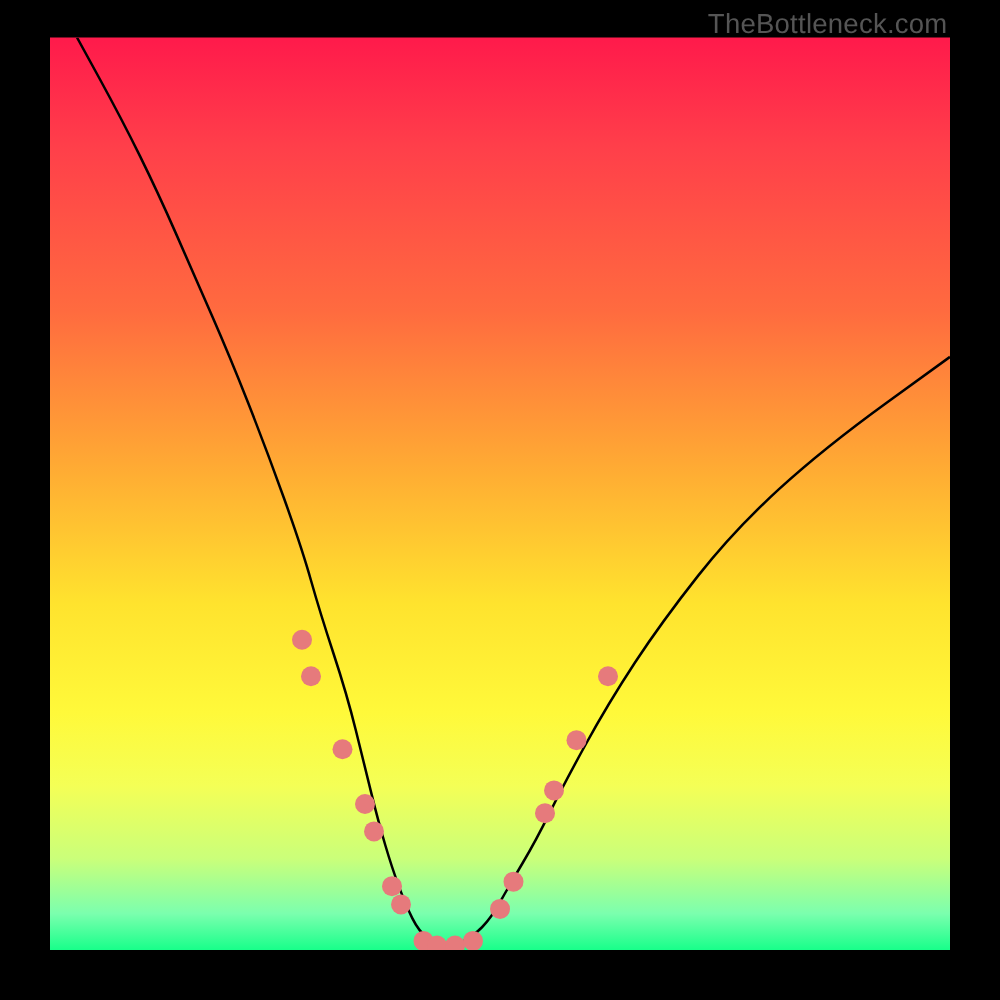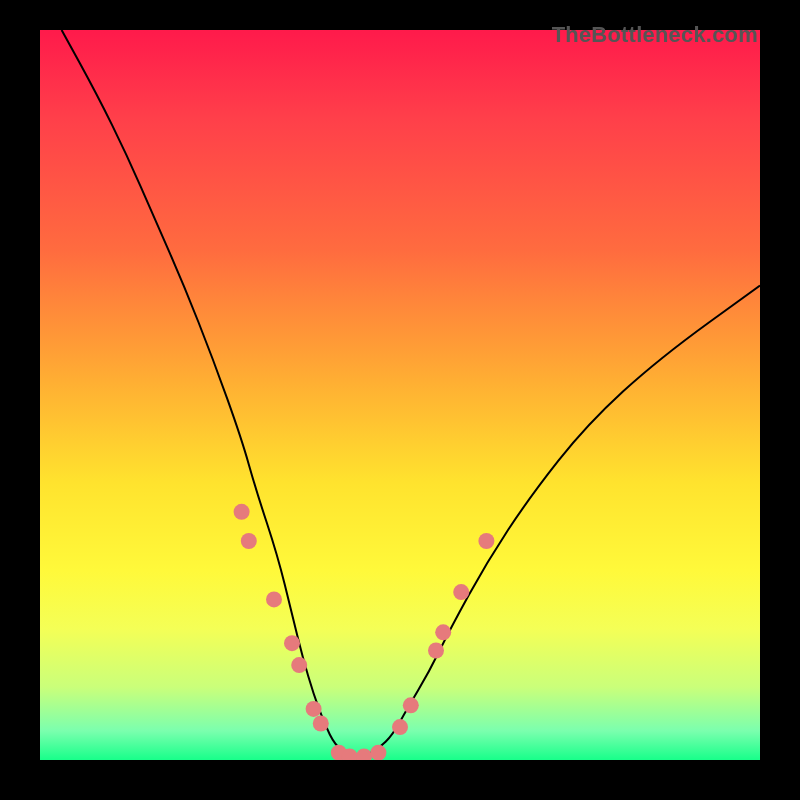--- a/index.html
+++ b/index.html
@@ -37,23 +37,22 @@
       #18ff8a 100%
     );
     overflow: hidden;
   }
   .attribution {
     position: absolute;
     top: 6px;
     right: 42px;
     color: #555;
     font-size: 22px;
-    font-weight: 700;
+    font-weight: 400;
     letter-spacing: 0.2px;
-    margin-top: 16px;
   }
   svg.curve-layer {
     position: absolute;
     left: 0;
     top: 0;
     width: 720px;
     height: 730px;
   }
   .dot {
     fill: #e67a7c;

